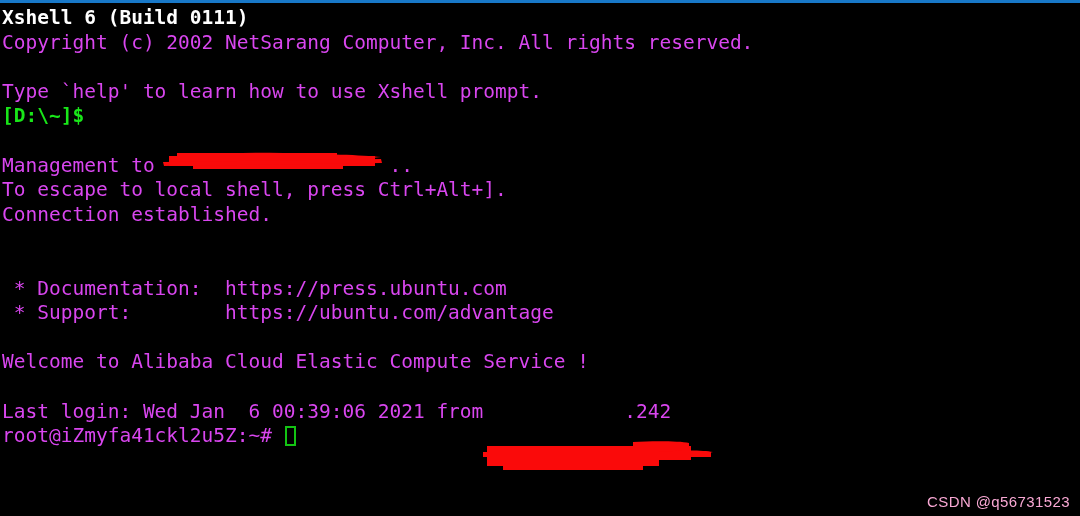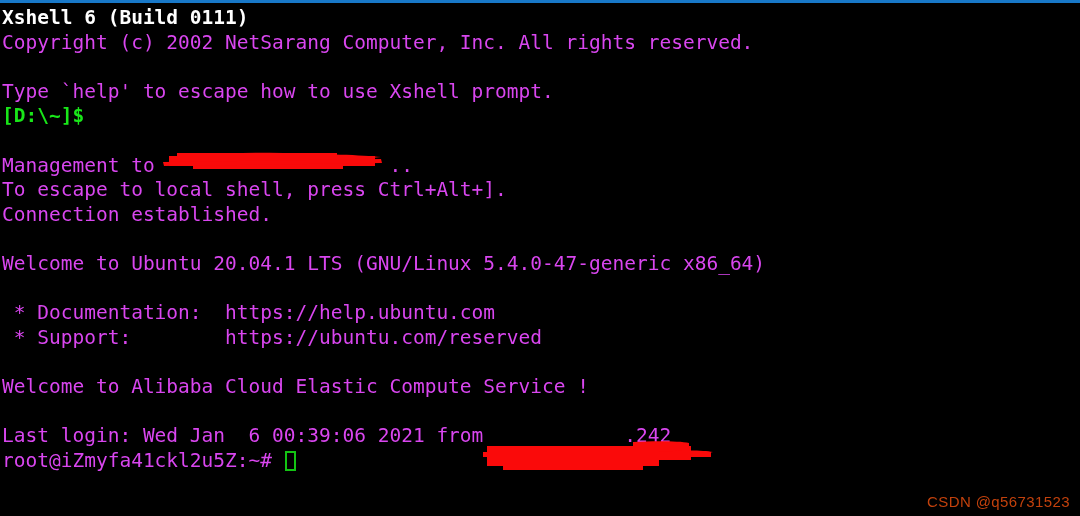--- a/index.html
+++ b/index.html
@@ -80,48 +80,47 @@
     top: 440px;
     width: 232px;
     height: 34px;
   }
   #watermark {
     position: absolute;
     right: 10px;
     bottom: 6px;
     font-family: "Liberation Sans", sans-serif;
     font-size: 15px;
-    color: #c2410c;
+    color: #f9a8d4;
     letter-spacing: 0.4px;
     white-space: pre;
   }
 </style>
 </head>
 <body>
 
 <div id="screen">
 
   <div id="titlebar"></div>
 
   <div id="terminal">
 
     <div class="line bold-white">Xshell 6 (Build 0111)</div>
     <div class="line">Copyright (c) 2002 NetSarang Computer, Inc. All rights reserved.</div>
     <div class="line blank"> </div>
-    <div class="line">Type `help' to escape how to use Xshell prompt.</div>
+    <div class="line">Type `help' to learn how to use Xshell prompt.</div>
     <div class="line green">[D:\~]$</div>
     <div class="line blank"> </div>
     <div class="line"><span>Management to </span><span>                   </span><span>..</span></div>
     <div class="line">To escape to local shell, press Ctrl+Alt+].</div>
     <div class="line">Connection established.</div>
     <div class="line blank"> </div>
-    <div class="line">Welcome to Ubuntu 20.04.1 LTS (GNU/Linux 5.4.0-47-generic x86_64)</div>
     <div class="line blank"> </div>
-    <div class="line"> * Documentation:  https://help.ubuntu.com</div>
-    <div class="line"> * Support:        https://ubuntu.com/reserved</div>
+    <div class="line"> * Documentation:  https://press.ubuntu.com</div>
+    <div class="line"> * Support:        https://ubuntu.com/advantage</div>
     <div class="line blank"> </div>
     <div class="line">Welcome to Alibaba Cloud Elastic Compute Service !</div>
     <div class="line blank"> </div>
     <div class="line"><span>Last login: Wed Jan  6 00:39:06 2021 from</span><span>            </span><span>.242</span></div>
     <div class="line cursor-line"><span>root@iZmyfa41ckl2u5Z:~# </span><span class="cursor"></span></div>
 
   </div>
 
   <svg class="redaction" id="redaction-connecting" viewBox="0 0 220 22" preserveAspectRatio="none">
     <path d="M2,14 C30,3 70,2 120,3 C160,4 200,5 218,7 C205,9 150,9 110,10 C70,11 20,12 3,15 Z" fill="#fa0a0a"></path>

